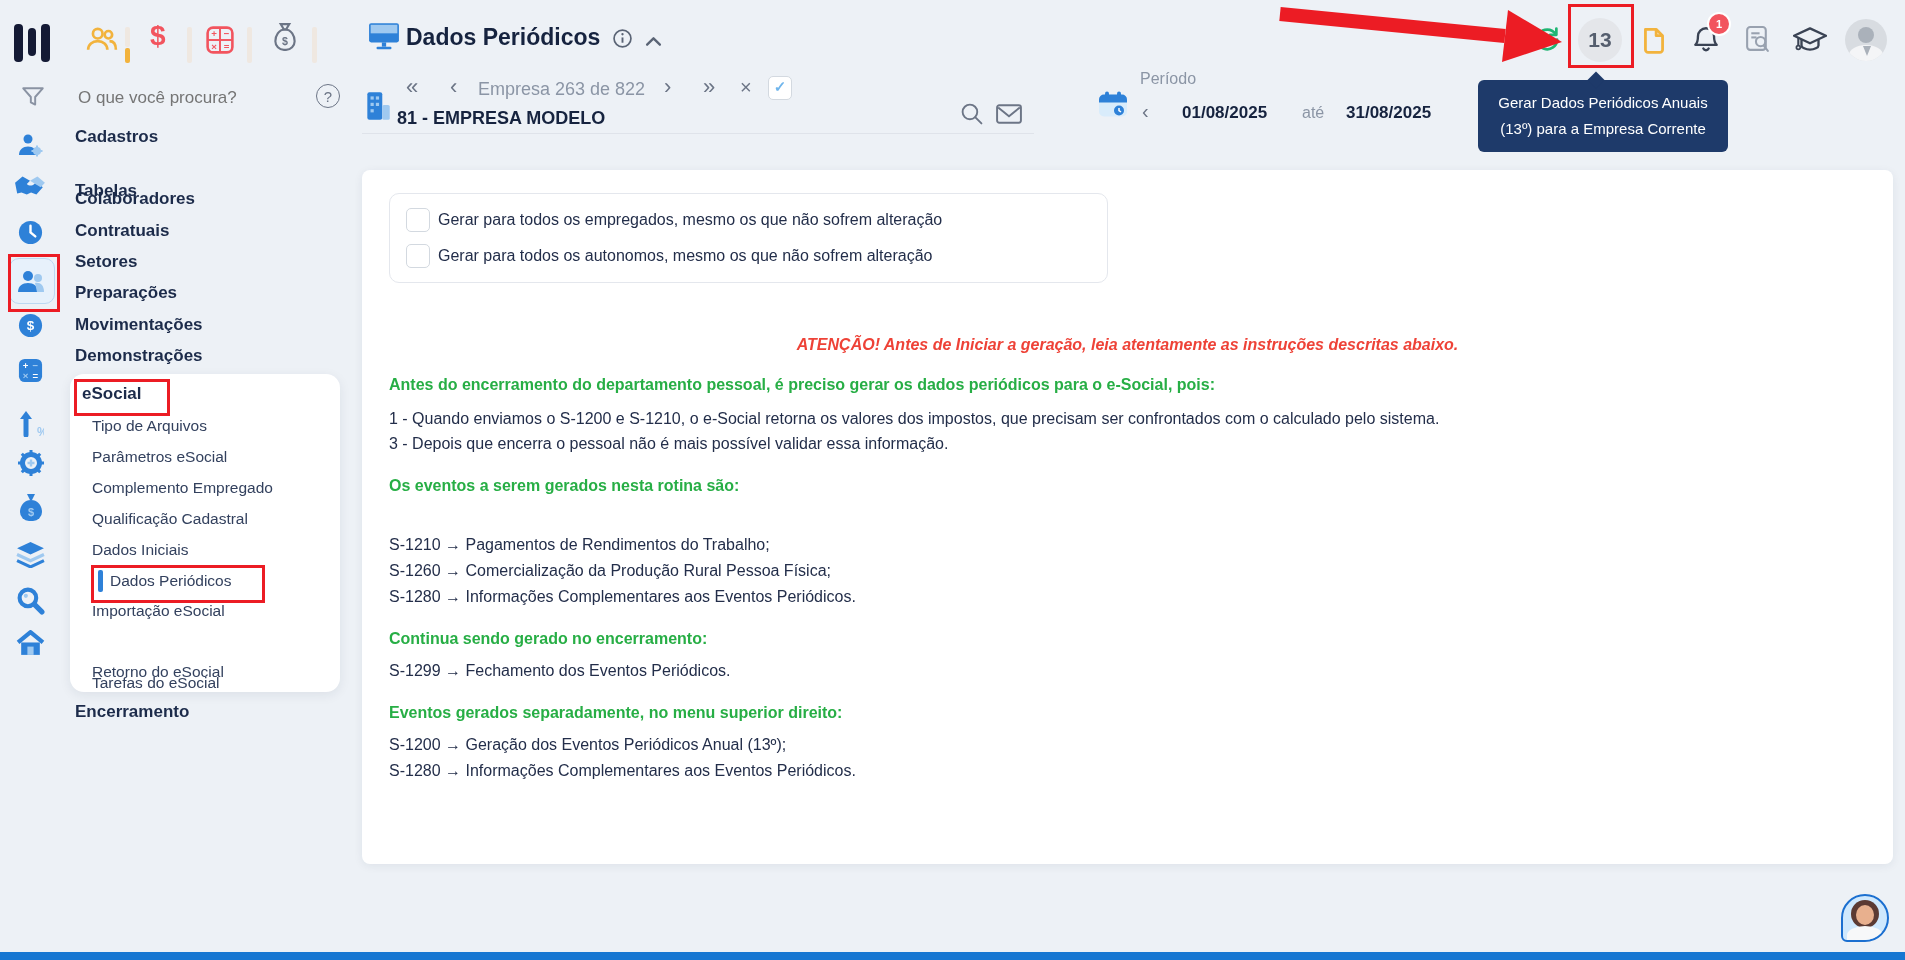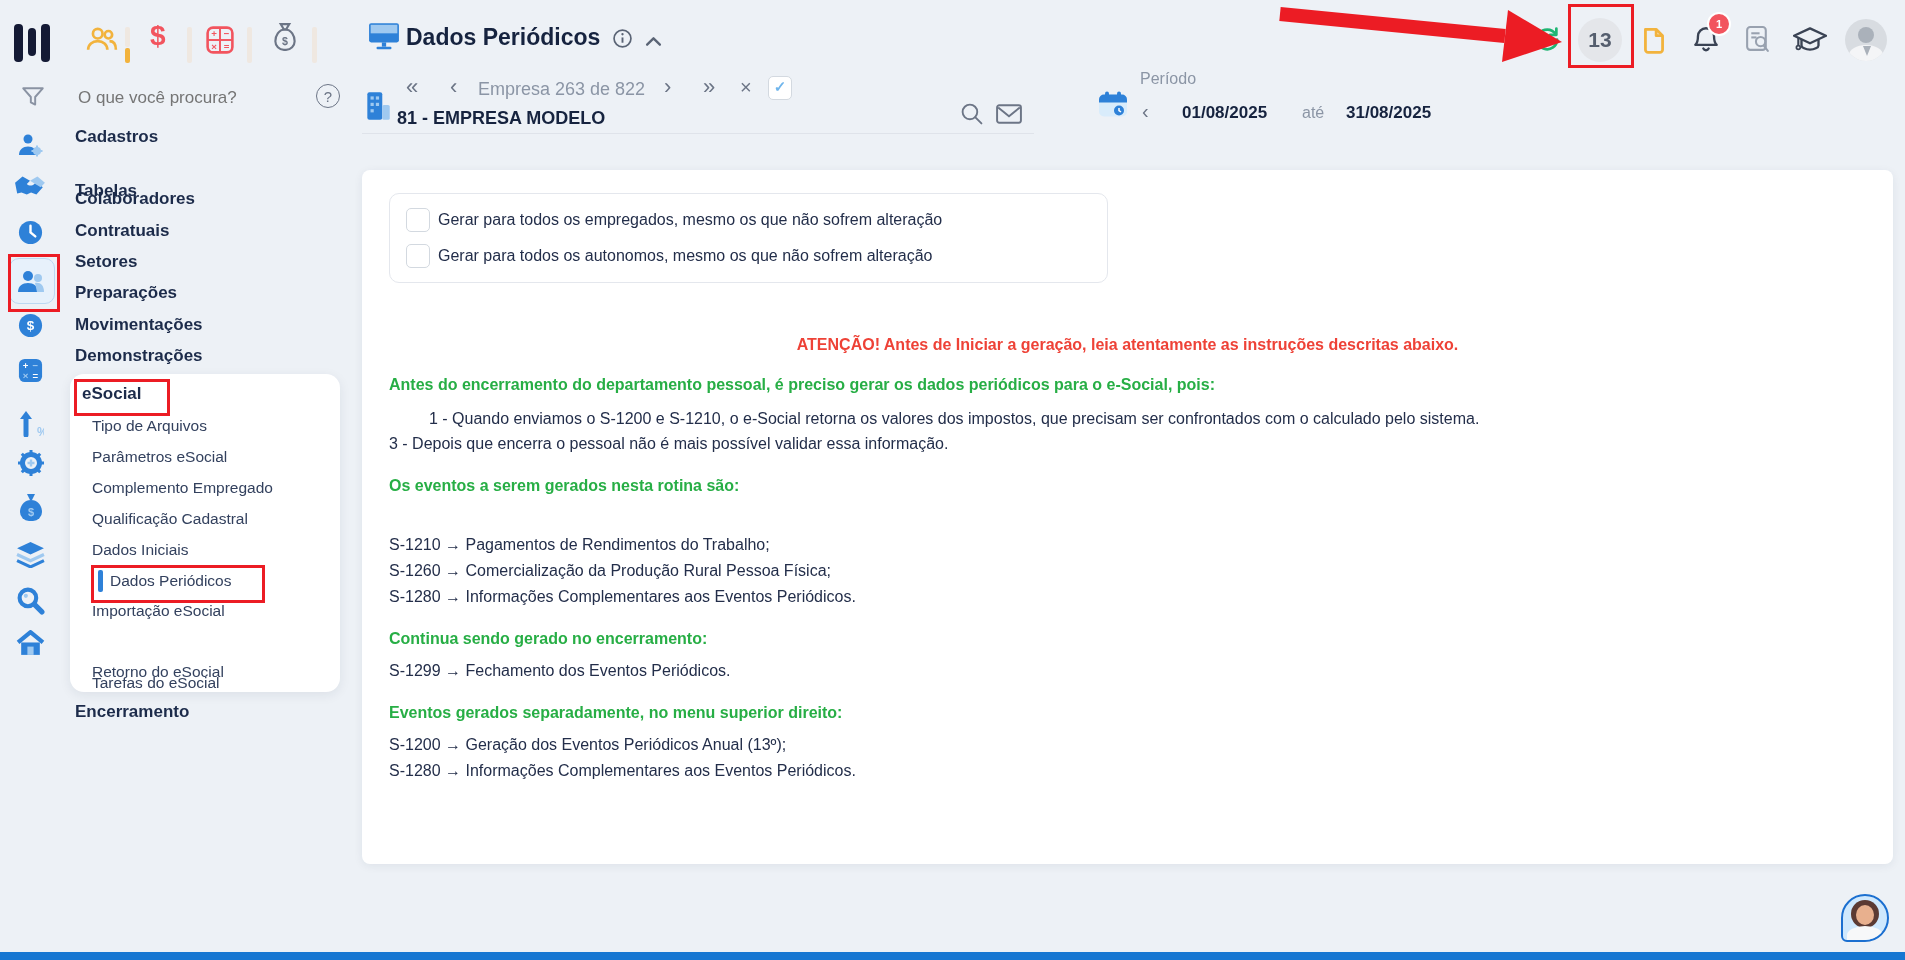--- a/index.html
+++ b/index.html
@@ -300,34 +300,35 @@
 
   <svg class="abs" style="left:0;top:0;pointer-events:none;" width="1905" height="960">
     <line x1="1280" y1="14" x2="1505" y2="36" stroke="#ec1c24" stroke-width="14"></line>
     <polygon points="1562,42 1502,62 1508,10" fill="#ec1c24"></polygon>
   </svg>
   <div class="abs annot" style="left:1568px;top:4px;width:60px;height:58px;"></div>
   <div class="abs annot" style="left:8px;top:254px;width:46px;height:52px;"></div>
   <div class="abs annot" style="left:74px;top:379px;width:90px;height:31px;"></div>
   <div class="abs annot" style="left:91px;top:565px;width:168px;height:32px;"></div>
 
+  <div class="abs tooltip" style="left:1478px;top:80px;width:250px;">Gerar Dados Periódicos Anuais (13º) para a Empresa Corrente</div>
 
   <div class="abs card" style="left:362px;top:170px;width:1531px;height:694px;">
 
     <div class="abs" style="left:27px;top:23px;width:717px;height:88px;border:1px solid #e4e7ed;border-radius:10px;">
       <div class="abs chk" style="left:16px;top:14px;"></div>
       <div class="abs body-line" style="left:48px;top:17px;">Gerar para todos os empregados, mesmo os que não sofrem alteração</div>
       <div class="abs chk" style="left:16px;top:50px;"></div>
       <div class="abs body-line" style="left:48px;top:53px;">Gerar para todos os autonomos, mesmo os que não sofrem alteração</div>
     </div>
 
-    <div class="abs" style="left:0;top:166px;width:100%;text-align:center;color:#ee4237;font-weight:bold;font-size:16px;">ATENÇÃO! Antes de Iniciar a geração, leia atentamente as instruções descritas abaixo.</div>
+    <div class="abs" style="left:0;top:166px;width:100%;text-align:center;color:#ee4237;font-weight:bold;font-size:16px;font-style:italic;">ATENÇÃO! Antes de Iniciar a geração, leia atentamente as instruções descritas abaixo.</div>
 
     <div class="abs green-head" style="left:27px;top:206px;">Antes do encerramento do departamento pessoal, é preciso gerar os dados periódicos para o e-Social, pois:</div>
-    <div class="abs body-line" style="left:27px;top:240px;margin-left:40px;">1 - Quando enviamos o S-1200 e S-1210, o e-Social retorna os valores dos impostos, que precisam ser confrontados com o calculado pelo sistema.</div>
+    <div class="abs body-line" style="left:27px;top:240px;">1 - Quando enviamos o S-1200 e S-1210, o e-Social retorna os valores dos impostos, que precisam ser confrontados com o calculado pelo sistema.</div>
     <div class="abs body-line" style="left:27px;top:265px;">3 - Depois que encerra o pessoal não é mais possível validar essa informação.</div>
 
     <div class="abs green-head" style="left:27px;top:307px;">Os eventos a serem gerados nesta rotina são:</div>
     <div class="abs body-line" style="left:27px;top:366px;">S-1210  → Pagamentos de Rendimentos do Trabalho;</div>
     <div class="abs body-line" style="left:27px;top:392px;">S-1260 → Comercialização da Produção Rural Pessoa Física;</div>
     <div class="abs body-line" style="left:27px;top:418px;">S-1280 → Informações Complementares aos Eventos Periódicos.</div>
 
     <div class="abs green-head" style="left:27px;top:460px;">Continua sendo gerado no encerramento:</div>
     <div class="abs body-line" style="left:27px;top:492px;">S-1299 → Fechamento dos Eventos Periódicos.</div>
 

